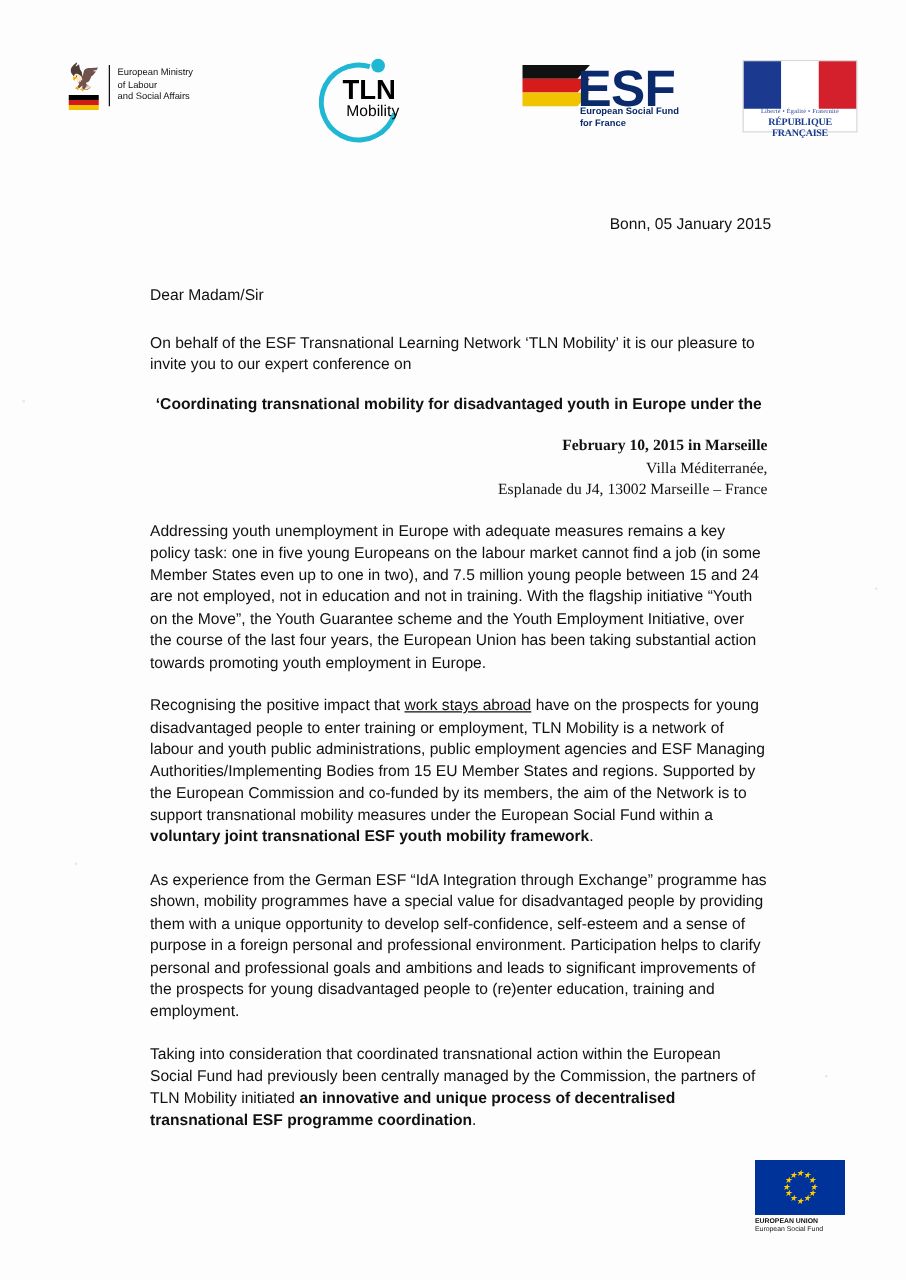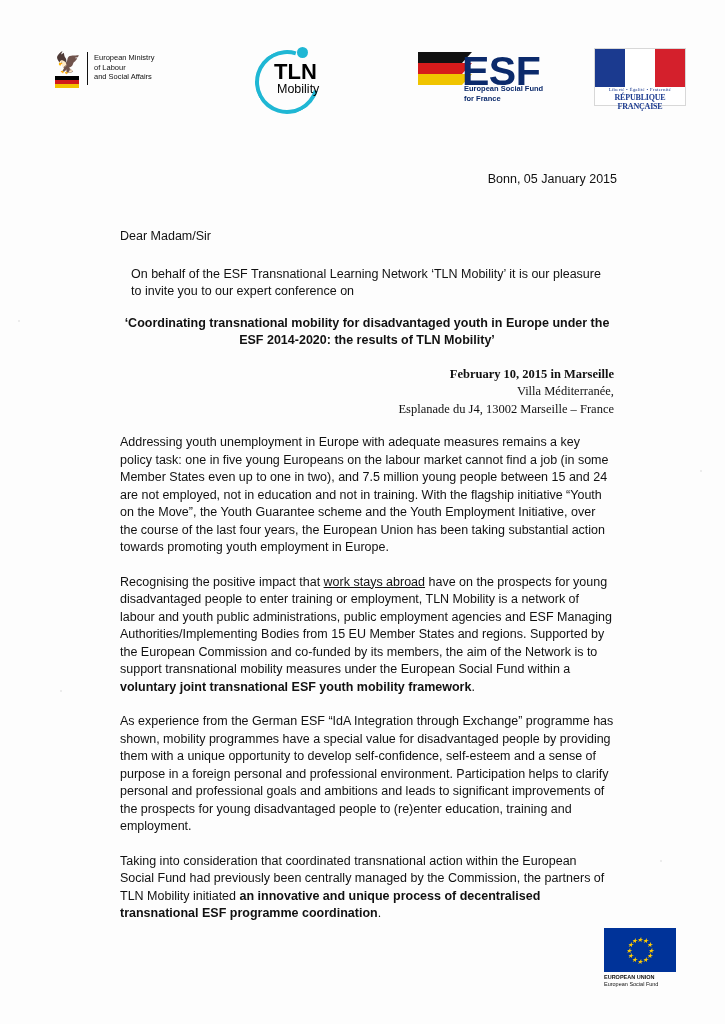--- a/index.html
+++ b/index.html
@@ -246,21 +246,21 @@
     position: absolute;
     left: 120px;
     top: 228px;
     width: 494px;
     font-size: 12.5px;
     line-height: 17.5px;
     text-align: left;
   }
   .salutation { margin: 0 0 20px 0; }
   .para { margin: 0 0 17px 0; }
-  .intro { margin: 0 0 14px 11px; }
+  .intro { margin: 0 0 14px 0; }
   .title-block {
     margin: 0 0 16px 0;
     text-align: center;
     font-weight: bold;
     line-height: 17.5px;
   }
   .event-block {
     margin: 0 0 16px 0;
     text-align: right;
     line-height: 17.5px;
@@ -378,21 +378,20 @@
   <div class="dateline">Bonn, 05 January 2015</div>
 
   <div class="content">
 
     <p class="salutation">Dear Madam/Sir</p>
 
     <p class="intro">On behalf of the ESF Transnational Learning Network ‘TLN Mobility’ it is our pleasure to invite you to our expert conference on</p>
 
     <div class="title-block">
       <div>‘Coordinating transnational mobility for disadvantaged youth in Europe under the</div>
-      <div>ESF 2014-2020: the results of TLN Mobility’</div>
     </div>
 
     <div class="event-block">
       <div class="ev-head">February 10, 2015 in Marseille</div>
       <div>Villa Méditerranée,</div>
       <div>Esplanade du J4, 13002 Marseille – France</div>
     </div>
 
     <p class="para">Addressing youth unemployment in Europe with adequate measures remains a key policy task: one in five young Europeans on the labour market cannot find a job (in some Member States even up to one in two), and 7.5 million young people between 15 and 24 are not employed, not in education and not in training. With the flagship initiative “Youth on the Move”, the Youth Guarantee scheme and the Youth Employment Initiative, over the course of the last four years, the European Union has been taking substantial action towards promoting youth employment in Europe.</p>
 

